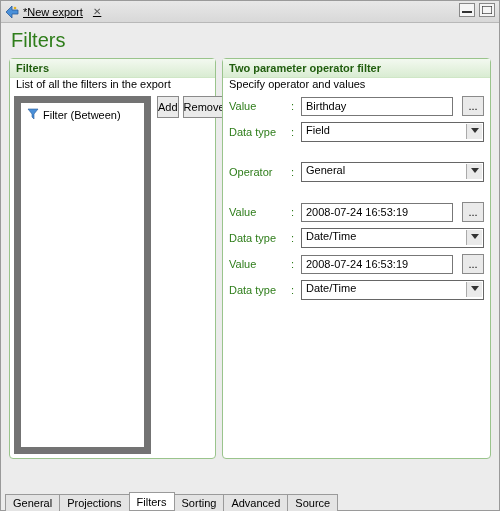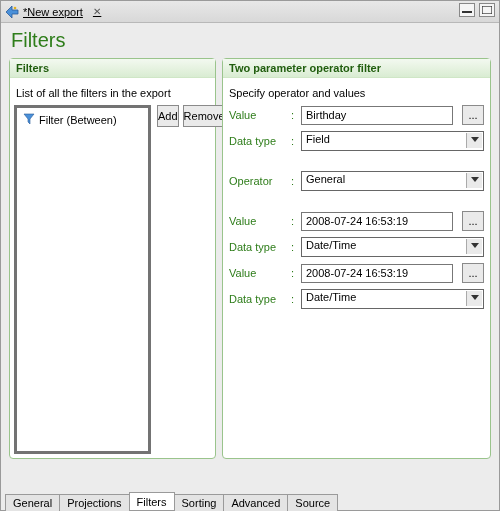--- a/index.html
+++ b/index.html
@@ -77,36 +77,36 @@
   }
   .panel-head {
     background: linear-gradient(#f3f9f0, #d9ecd2);
     border-bottom: 1px solid #cfe6c6;
     padding: 3px 6px;
     font-weight: bold;
     color: #215e0f;
     font-size: 11px;
   }
   .panel-sub {
-    padding: 9px 6px 6px 6px;
+    padding: 0 6px 6px 6px;
     font-size: 11px;
     color: #000;
     background:#fff;
   }
   .panel-body {
     flex:1;
     display:flex;
     padding: 0 4px 4px 4px;
     gap:6px;
   }
   .left-panel { width: 234px; }
   .right-panel { flex: 1; }
   .tree {
     flex:1;
-    border: 3px solid #737373;
+    border: 7px solid #737373;
     background: #fff;
     padding: 4px 4px;
     overflow:auto;
     text-align:center;
   }
   .tree-item {
     display:flex;
     align-items:center;
     gap:4px;
     padding: 1px 2px;

